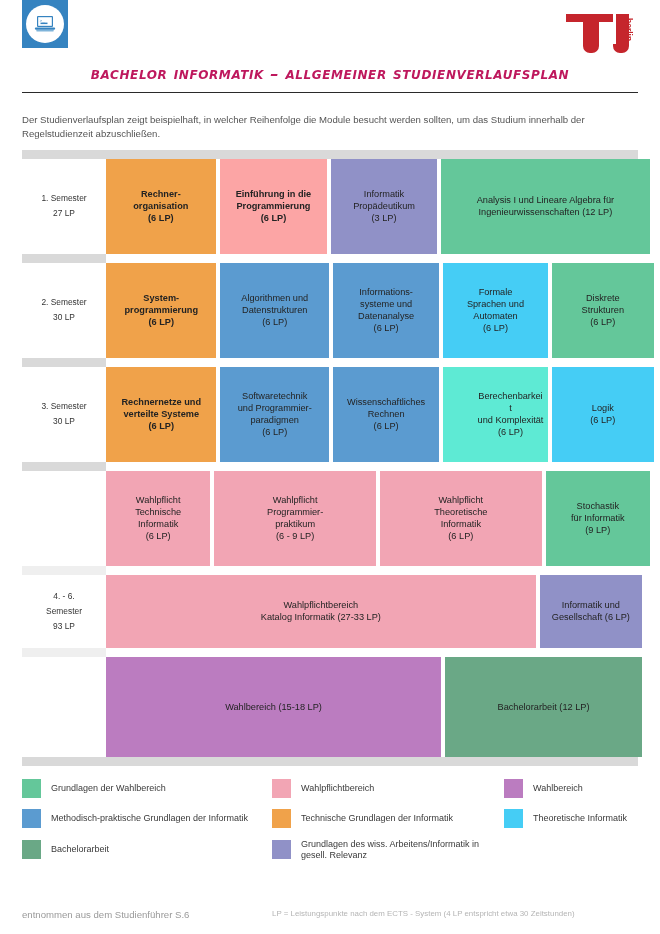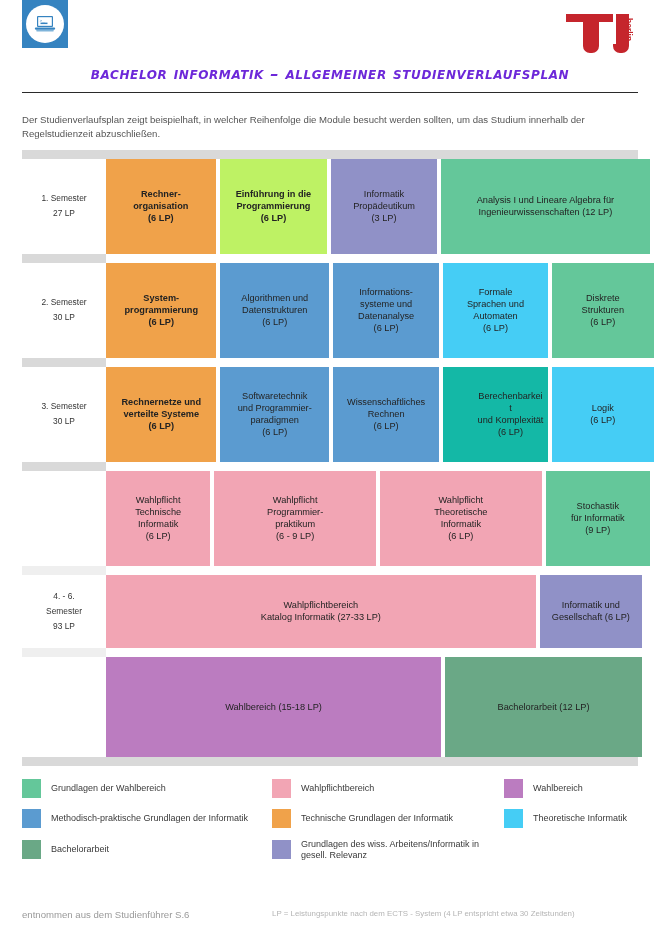--- a/index.html
+++ b/index.html
@@ -24,21 +24,21 @@
     display:flex;align-items:center;justify-content:center;
   }
   .tu-logo{position:absolute;right:18px;top:4px;width:84px;height:52px;}
 
   
   .title{
     text-align:center;
     font-family:"DejaVu Sans","Liberation Sans",sans-serif;
     font-weight:bold;font-style:italic;
     font-size:16.5px;letter-spacing:.6px;
-    color:#6d28d9;
+    color:#be185d;
     font-variant:small-caps;
     text-transform:lowercase;
     margin:6px 0 0 0;
     padding:0 24px;
   }
   .title-rule{
     border:0;border-top:1px solid #2a2a2a;
     margin:9px 22px 0 22px;
   }
   .intro{
@@ -133,21 +133,21 @@
     <div class="sep"></div>
     <div class="row" style="height: 95px;">
       <div class="semlabel">
         <div>1. Semester</div>
         <div>27 LP</div>
       </div>
       <div class="blocks">
         <div class="cell bold" style="background: rgb(240, 162, 74); flex: 0 0 20.6107%;">
           <div>Rechner-<br>organisation<br>(6 LP)</div>
         </div>
-        <div class="cell bold" style="background: #bef264; flex: 0 0 20.229%;">
+        <div class="cell bold" style="background: #fca5a5; flex: 0 0 20.229%;">
           <div>Einführung in die<br>Programmierung<br>(6 LP)</div>
         </div>
         <div class="cell" style="background: rgb(144, 145, 199); flex: 0 0 19.8473%;">
           <div>Informatik<br>Propädeutikum<br>(3 LP)</div>
         </div>
         <div class="cell" style="background: rgb(100, 199, 154); flex: 0 0 39.313%;">
           <div>Analysis I und Lineare Algebra für<br>Ingenieurwissenschaften (12 LP)</div>
         </div>
       </div>
     </div>
@@ -184,21 +184,21 @@
       <div class="blocks">
         <div class="cell bold" style="background: rgb(240, 162, 74); flex: 0 0 20.7692%;">
           <div>Rechnernetze und<br>verteilte Systeme<br>(6 LP)</div>
         </div>
         <div class="cell" style="background: rgb(91, 155, 208); flex: 0 0 20.3846%;">
           <div>Softwaretechnik<br>und Programmier-<br>paradigmen<br>(6 LP)</div>
         </div>
         <div class="cell" style="background: rgb(91, 155, 208); flex: 0 0 20%;">
           <div>Wissenschaftliches<br>Rechnen<br>(6 LP)</div>
         </div>
-        <div class="cell" style="background: #14b8a6; flex: 0 0 19.6154%; padding-left: 34px;">
+        <div class="cell" style="background: #5eead4; flex: 0 0 19.6154%; padding-left: 34px;">
           <div>Berechenbarkeit<br>und Komplexität<br>(6 LP)</div>
         </div>
         <div class="cell" style="background: rgb(69, 205, 245); flex: 0 0 19.2308%;">
           <div>Logik<br>(6 LP)</div>
         </div>
       </div>
     </div>
     <div class="sep narrow"></div>
     <div class="row" style="height: 95px;">
       <div class="semlabel"></div>

